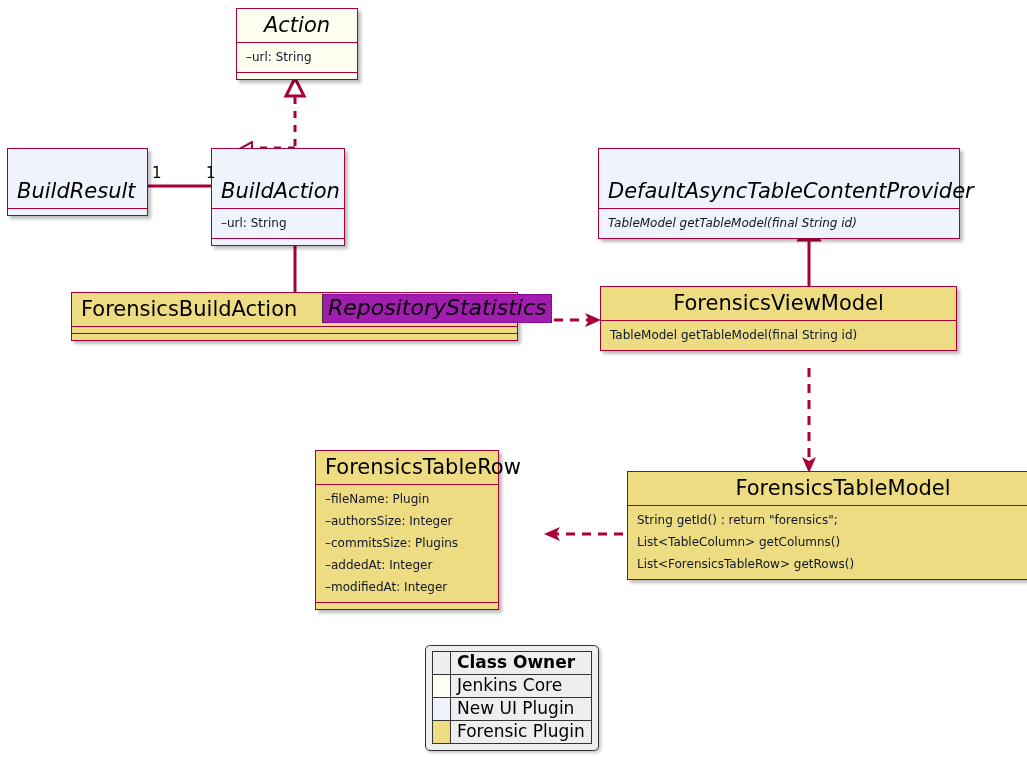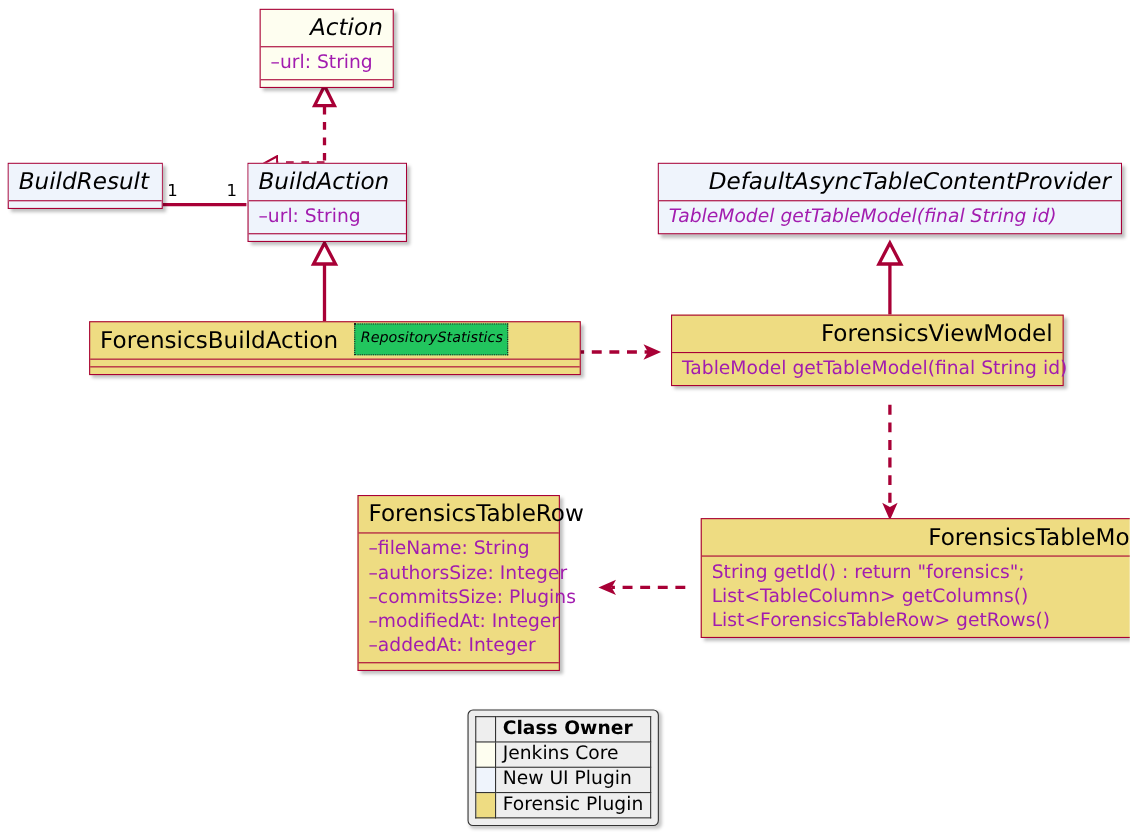--- a/index.html
+++ b/index.html
@@ -40,66 +40,66 @@
   .uml-class .name {
     padding: 4px 9px 5px 9px;
     font-size: 21px;
     line-height: 24px;
     color: #000000;
     white-space: nowrap;
     border-bottom: 1.5px solid #A80036;
   }
   .uml-class .compartment {
     padding: 3px 9px 4px 9px;
-    font-size: 17px;
+    font-size: 12px;
     line-height: 22px;
-    color: #a21caf;
+    color: #0f172a;
     white-space: nowrap;
     border-bottom: 1.5px solid #A80036;
   }
   .uml-class .compartment:last-child,
   .uml-class .name:last-child { border-bottom: none; }
   .uml-class .compartment.empty {
     padding: 0;
     height: 6px;
   }
   .uml-class .compartment .line { display: block; }
 
   .abstract .name,
   .italicize { font-style: italic; }
 
-  .center { text-align: right; }
+  .center { text-align: center; }
 
   
   .owner-core   { background: #FEFEF0; }
   .owner-newui  { background: #EFF4FC; }
-  .owner-newui .name { background: #EFF4FC; }
-  .owner-plugin { background: #EEDC82; margin-left: 10px; }
+  .owner-newui .name { background: #EFF4FC; margin-top: 26px; }
+  .owner-plugin { background: #EEDC82; }
 
   
   #cls-action        { left: 236px; top: 8px;   width: 122px; }
   #cls-buildresult   { left: 7px;   top: 148px; width: 141px; }
-  #cls-buildaction   { left: 225px; top: 148px; width: 145px; }
-  #cls-provider      { left: 598px; top: 148px; width: 422px; }
+  #cls-buildaction   { left: 211px; top: 148px; width: 134px; }
+  #cls-provider      { left: 598px; top: 148px; width: 362px; }
   #cls-fbuildaction  { left: 71px;  top: 292px; width: 447px; }
   #cls-viewmodel     { left: 600px; top: 286px; width: 357px; }
   #cls-tablerow      { left: 315px; top: 450px; width: 184px; }
   #cls-tablemodel    { left: 627px; top: 471px; width: 432px; }
 
   #cls-fbuildaction .name { font-size: 21px; }
 
   
   #note-repostats {
     position: absolute;
     left: 322px;
     top: 294px;
     padding: 2px 4px 3px 5px;
     border: 1px dotted #222222;
-    background: #22c55e;
-    font-size: 13px;
+    background: #a21caf;
+    font-size: 22px;
     line-height: 22px;
     font-style: italic;
     color: #000000;
     white-space: nowrap;
     z-index: 7;
   }
 
   
   .mult {
     position: absolute;
@@ -228,25 +228,25 @@
   <div class="uml-class owner-plugin" id="cls-viewmodel">
     <div class="name center">ForensicsViewModel</div>
     <div class="compartment">
       <span class="line">TableModel getTableModel(final String id)</span>
     </div>
   </div>
 
   <div class="uml-class owner-plugin" id="cls-tablerow">
     <div class="name center">ForensicsTableRow</div>
     <div class="compartment">
-      <span class="line">–fileName: String</span>
+      <span class="line">–fileName: Plugin</span>
       <span class="line">–authorsSize: Integer</span>
       <span class="line">–commitsSize: Plugins</span>
+      <span class="line">–addedAt: Integer</span>
       <span class="line">–modifiedAt: Integer</span>
-      <span class="line">–addedAt: Integer</span>
     </div>
     <div class="compartment empty"></div>
   </div>
 
   <div class="uml-class owner-plugin" id="cls-tablemodel">
     <div class="name center">ForensicsTableModel</div>
     <div class="compartment">
       <span class="line">String getId() : return "forensics";</span>
       <span class="line">List&lt;TableColumn&gt; getColumns()</span>
       <span class="line">List&lt;ForensicsTableRow&gt; getRows()</span>

